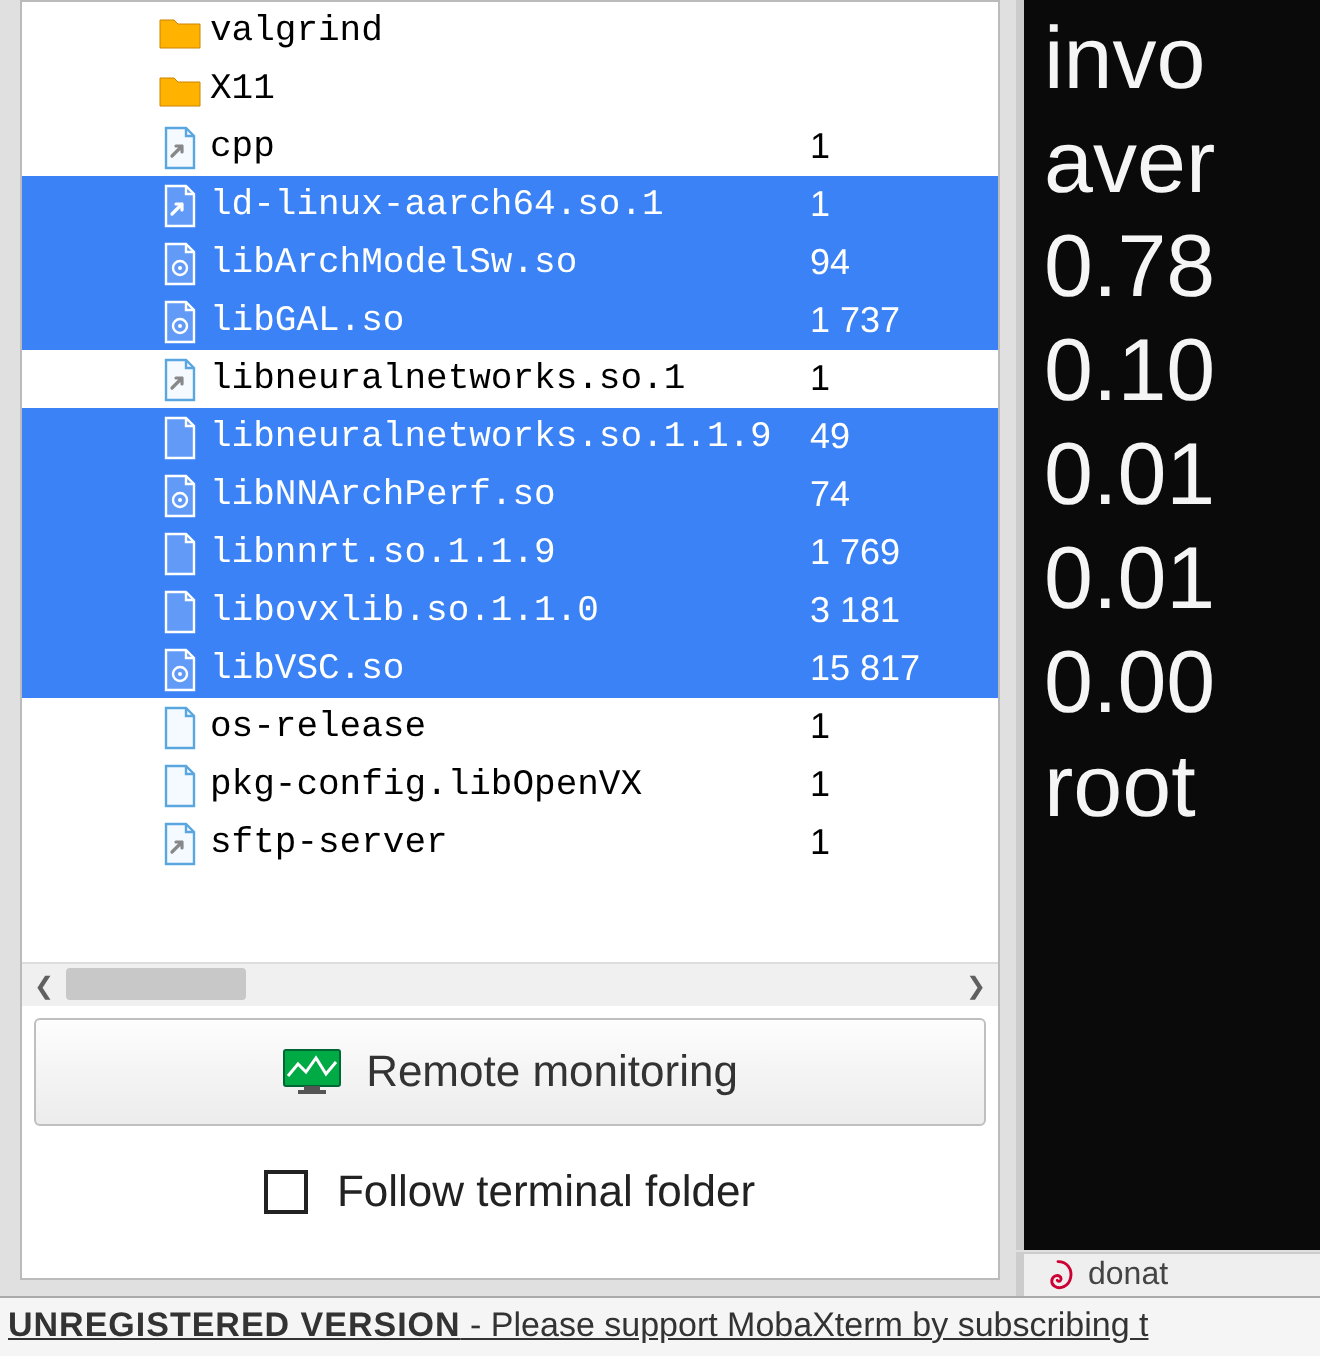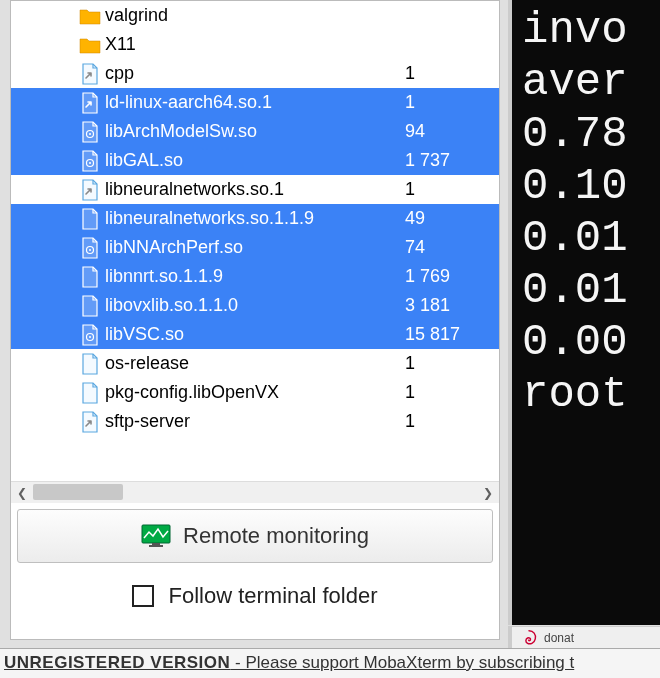--- a/index.html
+++ b/index.html
@@ -32,21 +32,21 @@
     align-items: center;
     height: 29px;
     padding-left: 68px;
     gap: 4px;
     color: #000;
     white-space: nowrap;
   }
   .row.folder .name { color: #000; }
   .row.selected { background: #3b82f6; color: #fff; }
   .row .icon { width: 22px; height: 22px; flex: none; display:flex; align-items:center; justify-content:center;}
-  .row .name { flex: 0 0 292px; overflow: hidden; text-overflow: clip; }
+  .row .name { flex: 0 0 292px; overflow: hidden; text-overflow: clip; font-family: Liberation Mono, monospace; }
   .row .size { width: 80px; text-align: left; padding-left: 4px;}
   .scrollbar-h {
     height: 22px;
     background: #f0f0f0;
     display: flex;
     align-items: center;
     border-top: 1px solid #ddd;
   }
   .sb-arrow {
     width: 22px; height: 20px;
@@ -82,37 +82,37 @@
     width:22px; height:22px; border:2px solid #222; background:#fff;
   }
   .terminal {
     position:absolute;
     left: 508px;
     top: 0;
     width: 152px;
     height: 625px;
     background: #0a0a0a;
     color: #f5f5f5;
-    font-family: Liberation Mono, monospace;
+    font-family: Liberation Sans, sans-serif;
     font-size: 44px;
     line-height: 52px;
     padding: 4px 0 0 10px;
     white-space: pre;
     overflow: hidden;
     border-left: 4px solid #ccc;
   }
   .donate {
     position:absolute;
     left: 508px;
     top: 626px;
     width: 152px;
     height: 22px;
     background: #efefef;
     display:flex; align-items:center; gap:6px;
-    font-size:12px; color:#444;
+    font-size:16px; color:#444;
     padding-left:8px;
     border-top:1px solid #ccc;
     border-left:4px solid #ccc;
   }
   .swirl { width:18px;height:18px; }
   .footer {
     position:absolute;
     left:0; top:648px;
     width:660px; height:30px;
     background:#f5f5f5;

